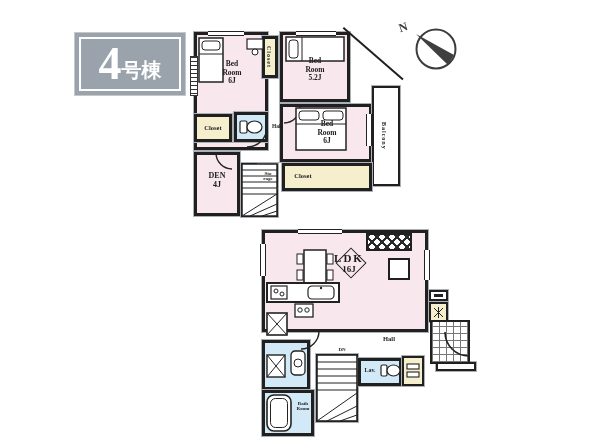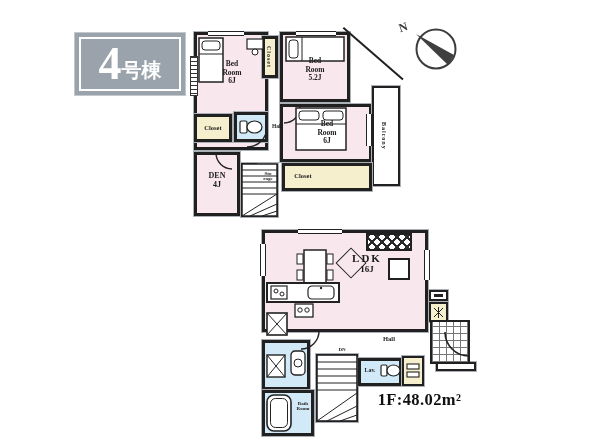--- a/index.html
+++ b/index.html
@@ -293,25 +293,24 @@
       <line x1="2" y1="2" x2="11" y2="11" stroke="#222" stroke-width="1"></line>
       <line x1="11" y1="2" x2="2" y2="11" stroke="#222" stroke-width="1"></line>
       <line x1="6.5" y1="1" x2="6.5" y2="12" stroke="#222" stroke-width="1"></line>
     </svg>
   </div>
 
   <svg class="arc" width="20" height="20" style="left:300px; top:330px;">
     <path d="M19,1 A18,18 0 0 1 1,19" fill="none" stroke="#222" stroke-width="1.4"></path>
   </svg>
 
-  <div class="lbl" style="left:344px; top:248px; width:46px; height:30px; z-index:5;">
+  <div class="lbl" style="left:326px; top:248px; width:46px; height:30px; z-index:5;">
     <span class="nm" style="font-size:11px; letter-spacing:2px;">LDK</span>
     <span class="sz" style="font-size:9px;">16J</span>
   </div>
   <div class="lbl" style="left:378px; top:334px; width:22px; height:10px; font-size:6.5px;">Hall</div>
   <div class="lbl tinylbl" style="left:334px; top:346px; width:16px; height:8px;">DN</div>
   <div class="lbl" style="left:360px; top:364px; width:20px; height:12px; font-size:6px;">Lav.</div>
   <div class="lbl tinylbl" style="left:292px; top:397px; width:22px; height:18px;">
     <span class="nm" style="width:16px;">Bath Room</span>
   </div>
-  <div class="arealbl" style="left:362px; top:390px; width:115px;">1F:48.02m²</div>
 
 </div>
 
 </body></html>

